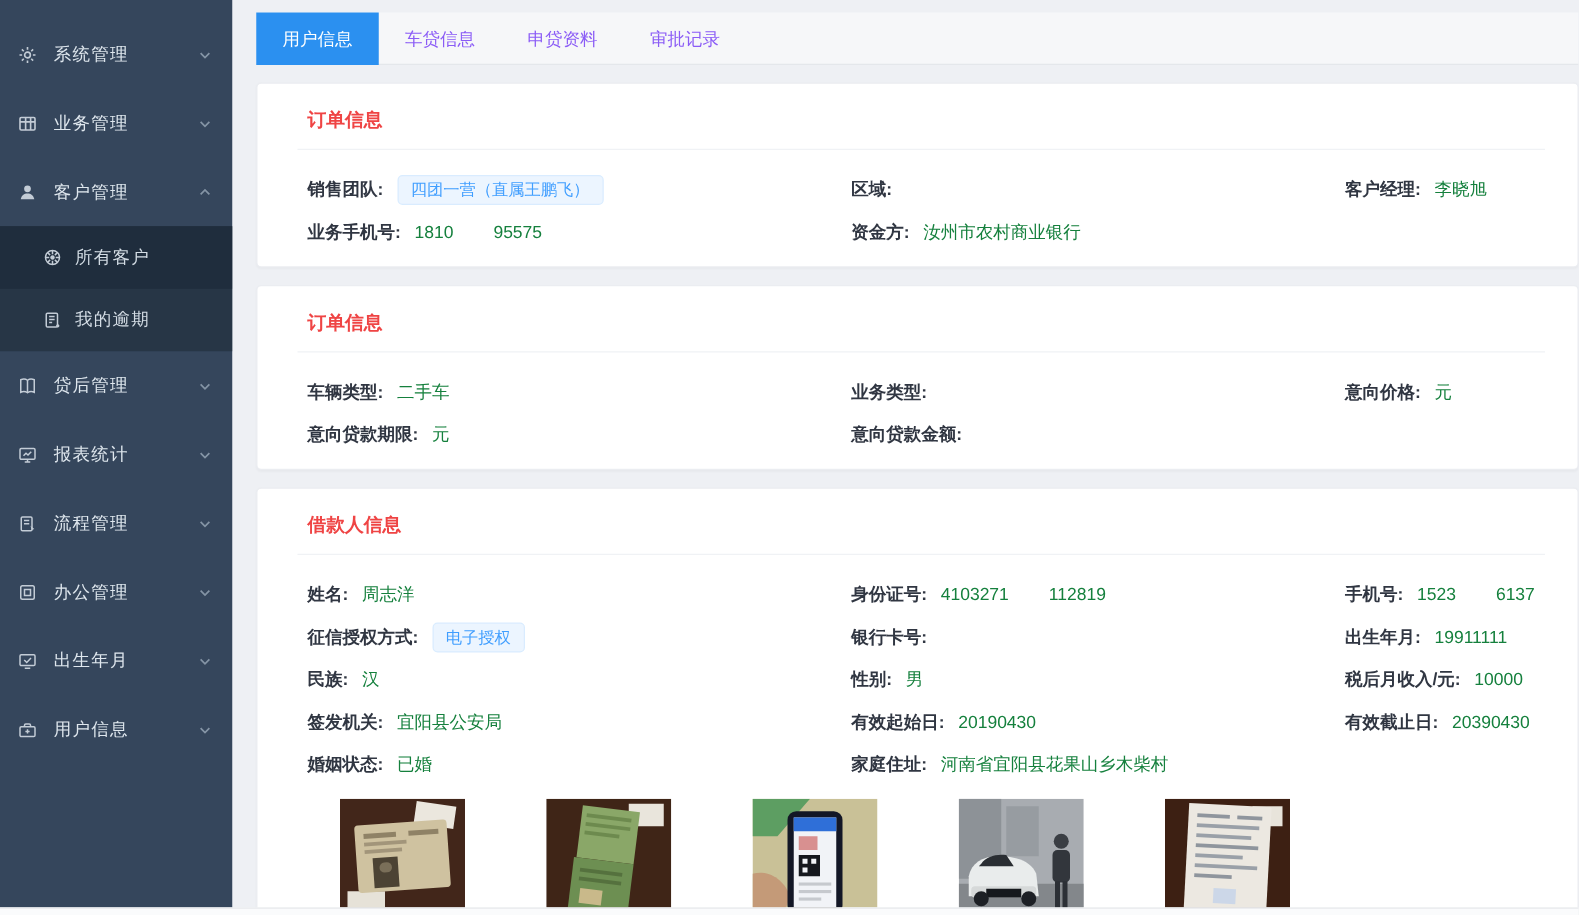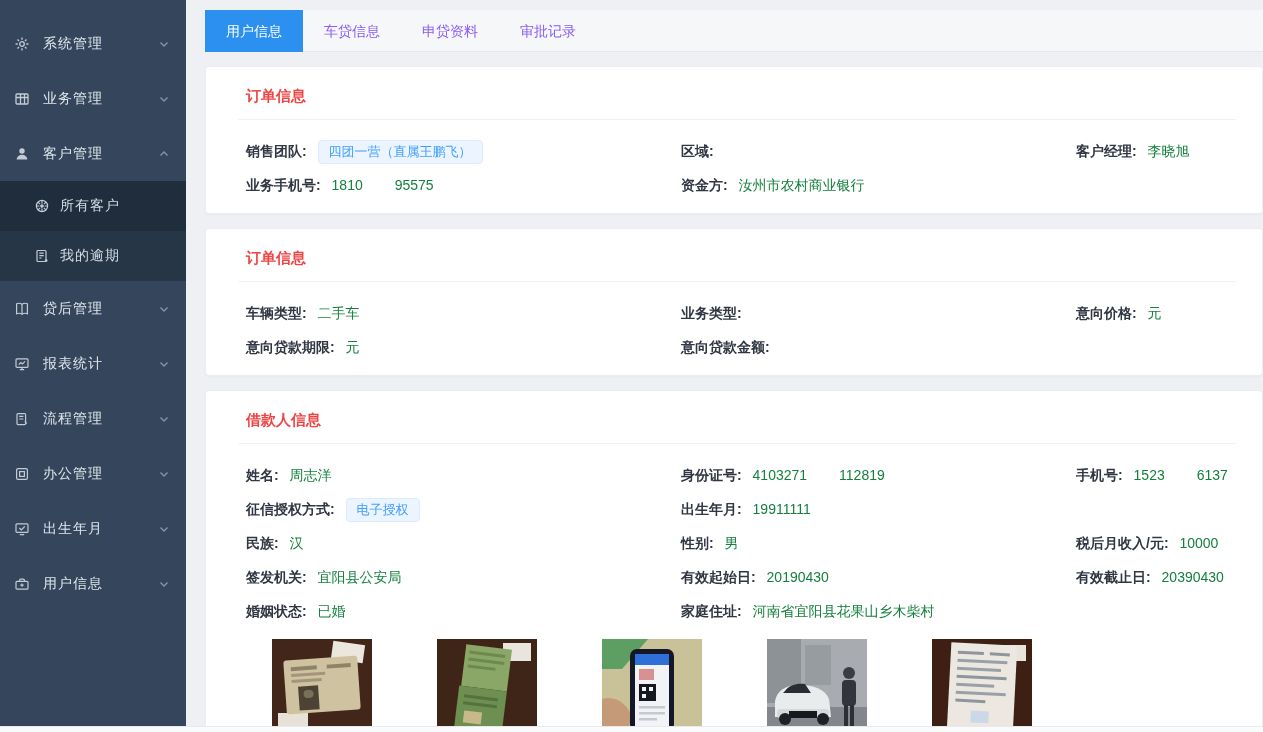--- a/index.html
+++ b/index.html
@@ -292,20 +292,24 @@
         </div>
         <div class="field">
           <span class="f-label">手机号:</span>
           <span class="f-value">1523</span><span class="redact-gap"></span><span class="f-value">6137</span>
         </div>
       </div>
       <div class="frow">
         <div class="field">
           <span class="f-label">征信授权方式:</span>
           <span class="tag">电子授权</span>
+        </div>
+        <div class="field">
+          <span class="f-label">银行卡号:</span>
+          <span class="f-value"></span>
         </div>
         <div class="field">
           <span class="f-label">出生年月:</span>
           <span class="f-value">19911111</span>
         </div>
       </div>
       <div class="frow">
         <div class="field">
           <span class="f-label">民族:</span>
           <span class="f-value">汉</span>

